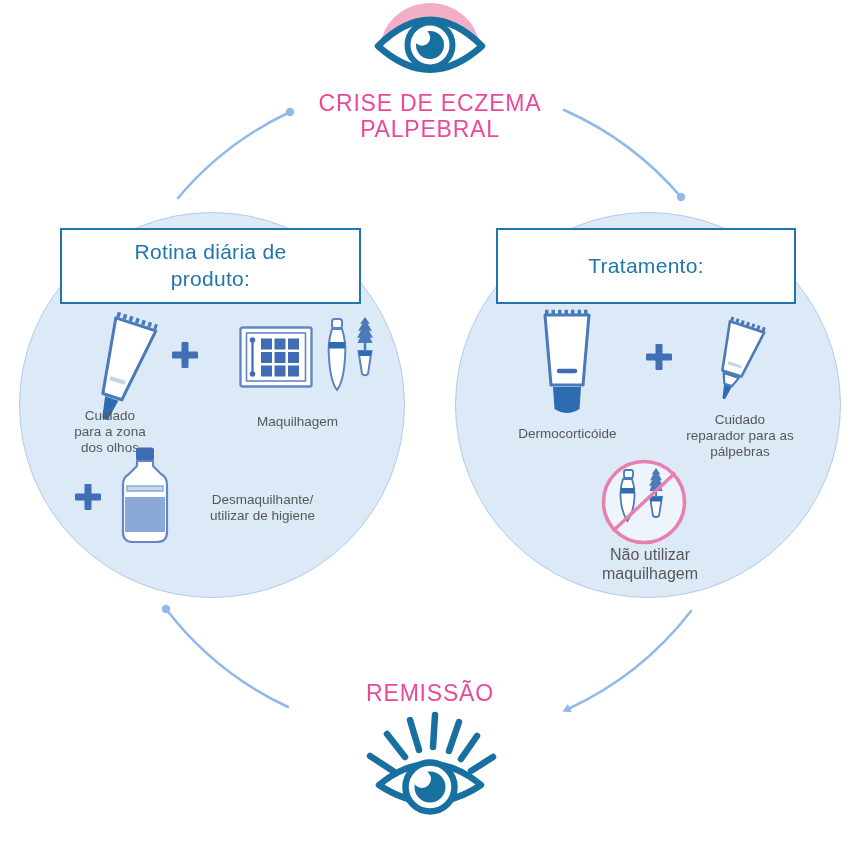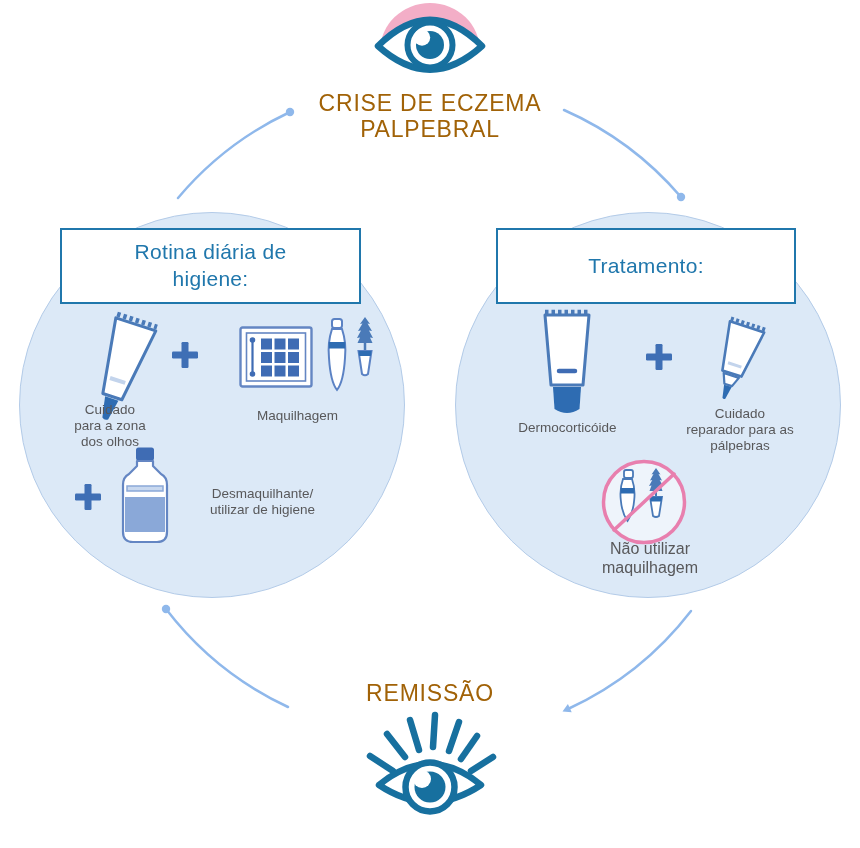--- a/index.html
+++ b/index.html
@@ -11,26 +11,26 @@
   .circle{
     position:absolute;width:386px;height:386px;border-radius:50%;
     background:#dce9f7;border:1px solid #b3cbe8;box-sizing:border-box;z-index:1;
   }
   .header-box{
     position:absolute;box-sizing:border-box;background:#ffffff;border:2px solid #2077ac;
     color:#2077ac;display:flex;flex-direction:column;align-items:center;justify-content:center;
     font-size:21px;line-height:1.28;z-index:3;text-align:center;letter-spacing:.3px;
   }
   .cycle-title{
-    position:absolute;color:#a16207;font-size:23px;letter-spacing:.8px;
+    position:absolute;color:#ec4899;font-size:23px;letter-spacing:.8px;
     text-align:center;line-height:26px;z-index:2;font-weight:500;
   }
   .lbl{
     position:absolute;color:#58585a;font-size:13.5px;line-height:1.2;
-    text-align:center;z-index:3;
+    text-align:center;z-index:3;margin-top:6px;
   }
   .icon{position:absolute;z-index:3;}
   .arrows{position:absolute;left:0;top:0;z-index:0;}
 </style>
 </head>
 <body>
 
 <div class="canvas">
 
   <svg class="arrows" width="860" height="848" viewBox="0 0 860 848">
@@ -61,21 +61,21 @@
   <div class="cycle-title" style="left:280px;top:90px;width:300px;">
     <div>CRISE DE ECZEMA</div>
     <div>PALPEBRAL</div>
   </div>
 
   <div class="circle" style="left:19px;top:212px;"></div>
   <div class="circle" style="left:455px;top:212px;"></div>
 
   <div class="header-box" style="left:60px;top:228px;width:301px;height:76px;text-align:center;">
     <div>Rotina diária de</div>
-    <div>higiene:</div>
+    <div>produto:</div>
   </div>
   <div class="header-box" style="left:496px;top:228px;width:300px;height:76px;">
     <div>Tratamento:</div>
   </div>
 
   <div class="icon" style="left:76px;top:310px;">
     <svg width="90" height="115" viewBox="0 0 90 115">
       <g transform="rotate(18 45 60)">
         <path d="M24,8 H66" stroke="#4a7ab8" stroke-width="5" stroke-dasharray="3.5 3" fill="none"></path>
         <path d="M24,12 H66 L55,88 H35 Z" fill="#ffffff" stroke="#4a7ab8" stroke-width="3" stroke-linejoin="round"></path>

